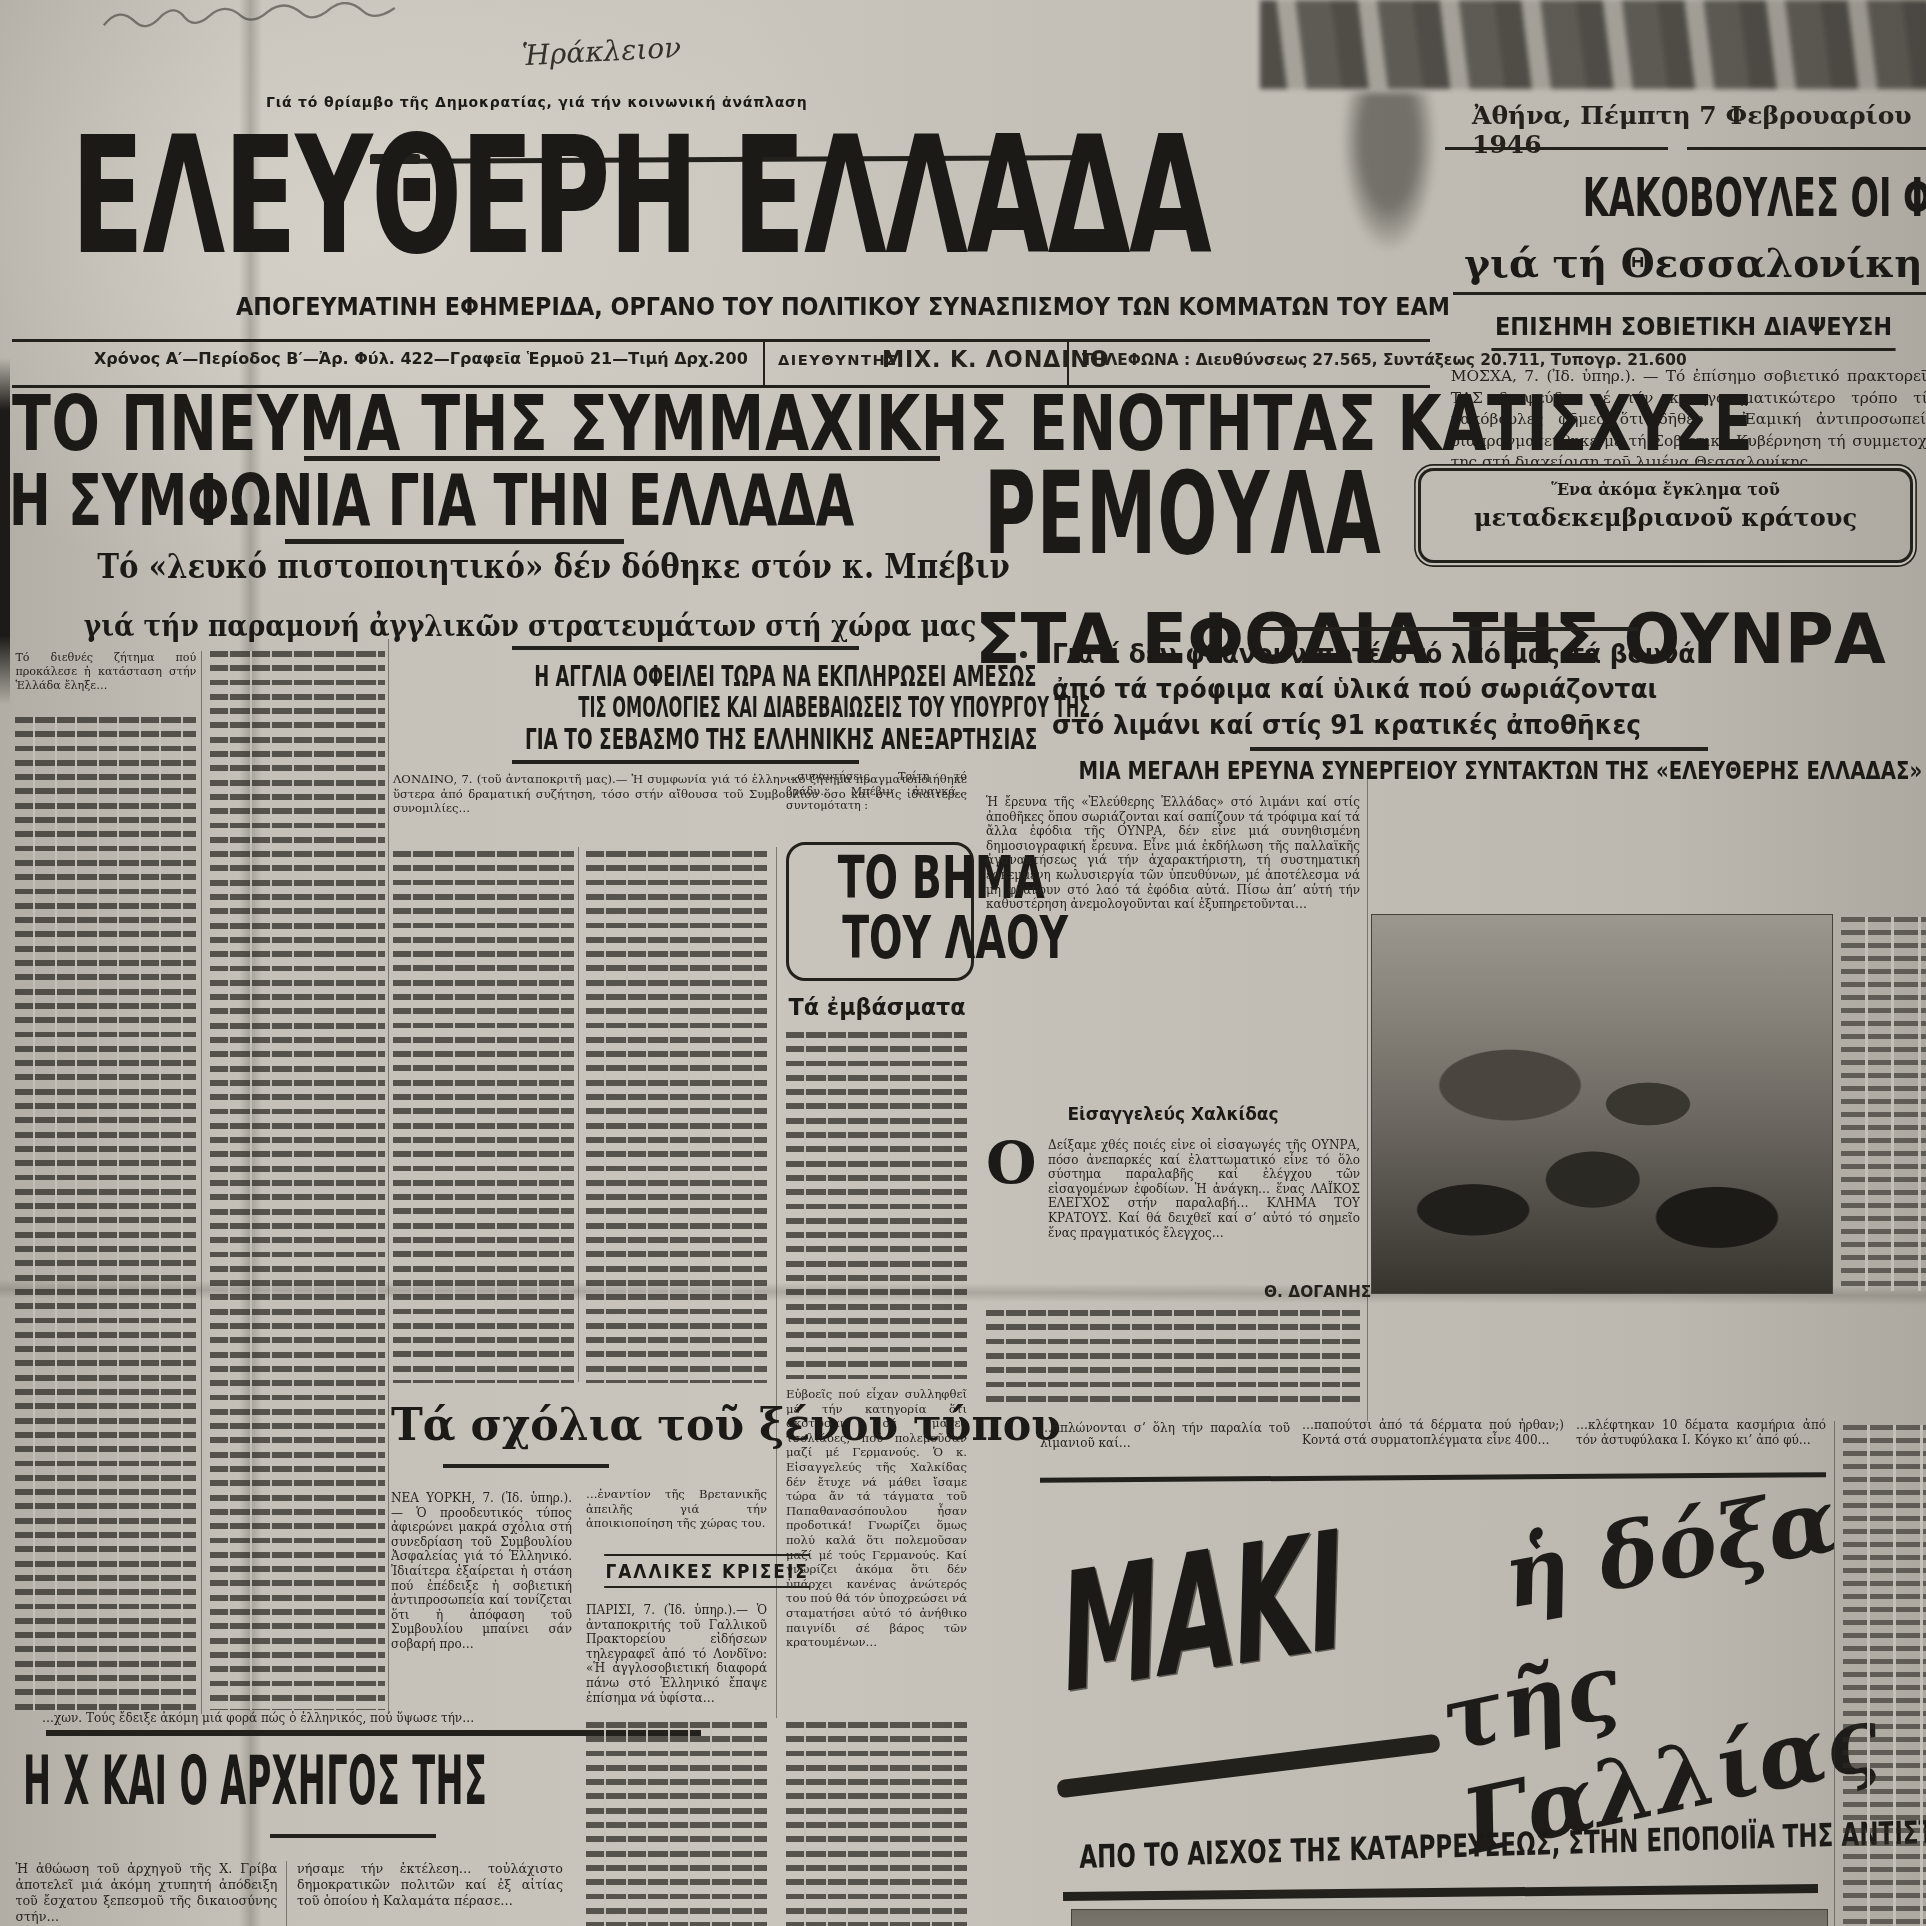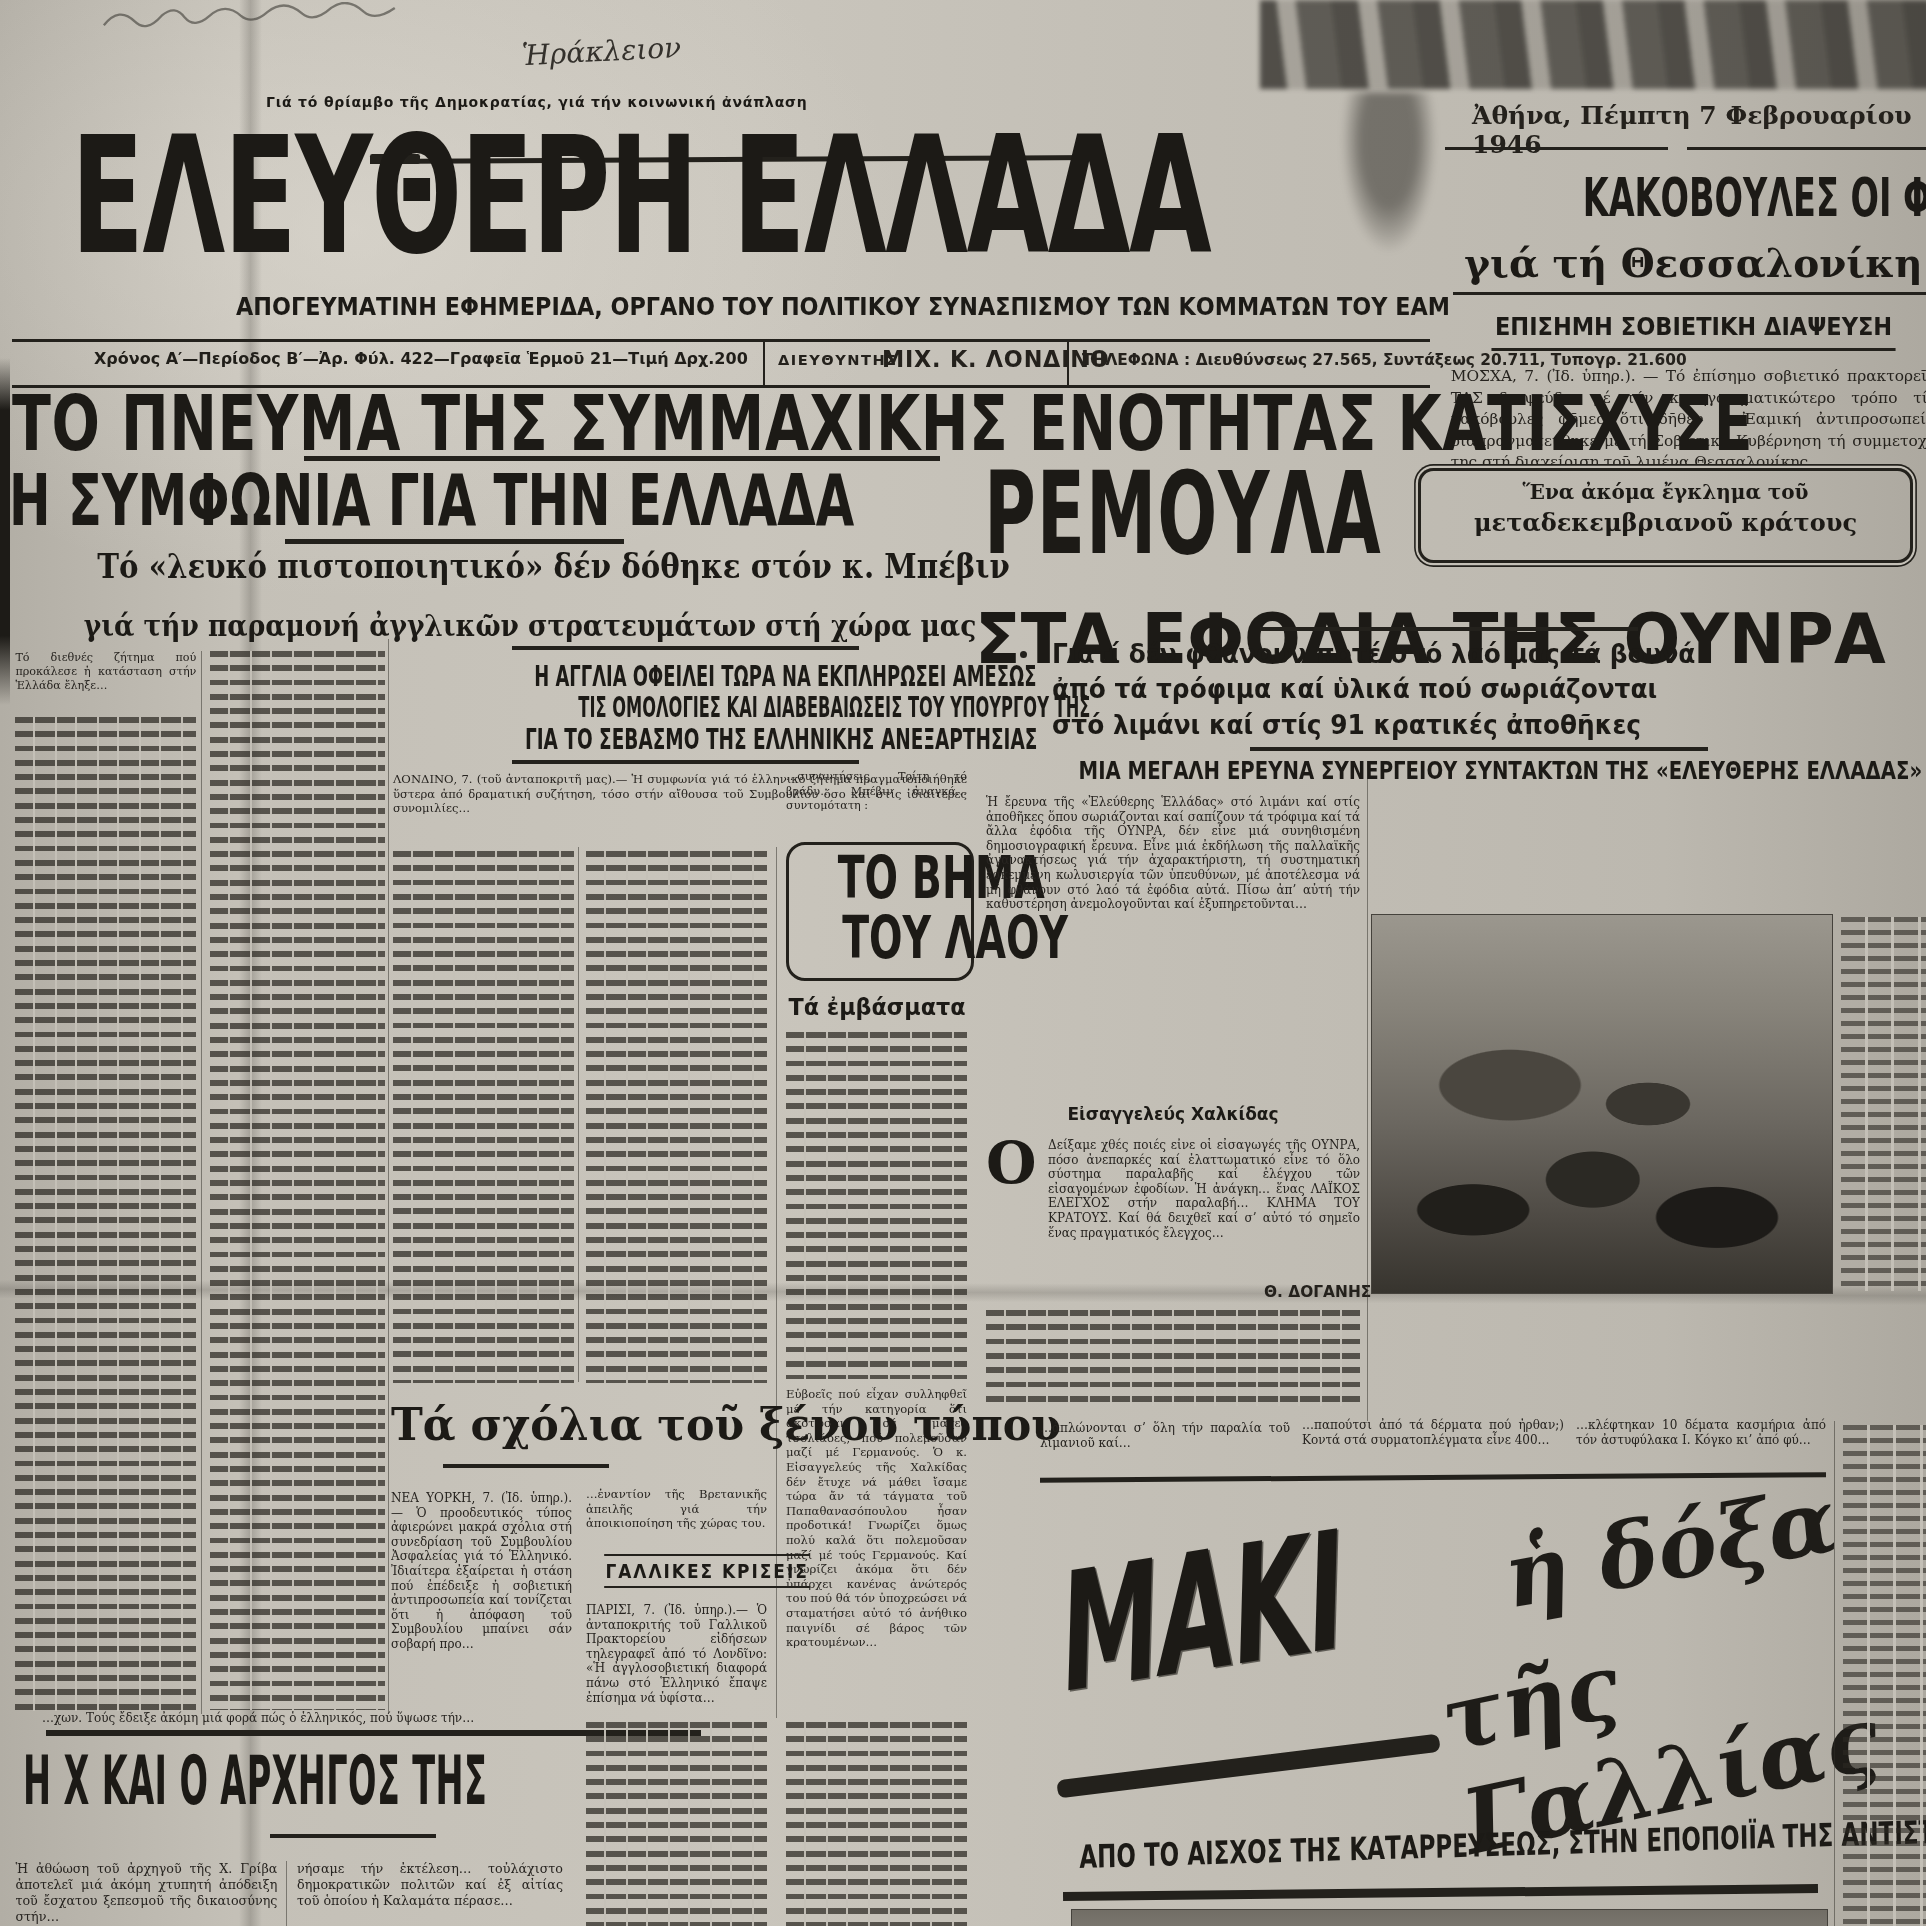--- a/index.html
+++ b/index.html
@@ -140,21 +140,21 @@
   <div class="abs bt" style="left:586px;top:1487px;width:181px;font-size:11.6px;">…ἐναντίον τῆς Βρετανικῆς ἀπειλῆς γιά τήν ἀποικιοποίηση τῆς χώρας του.</div>
   <div class="abs ctr" style="left:586px;top:1554px;width:181px;">
     <span class="cx san b ink" style="font-size:20px;letter-spacing:2.3px;transform:scaleX(.85);border-bottom:2.7px solid #23211c;border-top:2.7px solid #23211c;padding:3.1px 1.5px;">ΓΑΛΛΙΚΕΣ ΚΡΙΣΕΙΣ</span>
   </div>
   <div class="abs bt" style="left:586px;top:1603px;width:181px;height:112px;overflow:hidden;">ΠΑΡΙΣΙ, 7. (Ἰδ. ὑπηρ.).— Ὁ ἀνταποκριτής τοῦ Γαλλικοῦ Πρακτορείου εἰδήσεων τηλεγραφεῖ ἀπό τό Λονδῖνο: «Ἡ ἀγγλοσοβιετική διαφορά πάνω στό Ἑλληνικό ἔπαψε ἐπίσημα νά ὑφίστα…</div>
 
   <div class="abs" style="left:984px;top:464px;">
     <span class="cl san b ink" style="font-size:114px;line-height:100px;transform:scaleX(.62);letter-spacing:1.5px;">ΡΕΜΟΥΛΑ</span>
   </div>
   <div class="abs" style="left:1418px;top:468px;width:489px;height:89px;border:3.1px solid #23211c;border-radius:15.4px;box-shadow:0 0 0 2.3px #c4c0b7,0 0 0 3.9px #23211c;">
-    <div class="ctr ser b ink" style="font-size:20px;margin-top:9.2px;">Ἕνα ἀκόμα ἔγκλημα τοῦ</div>
+    <div class="ctr ser b ink" style="font-size:16px;margin-top:9.2px;">Ἕνα ἀκόμα ἔγκλημα τοῦ</div>
     <div class="ctr ser b ink" style="font-size:24px;margin-top:3.9px;">μεταδεκεμβριανοῦ κράτους</div>
   </div>
   <div class="abs" style="left:975px;top:563px;margin-top:44px;">
     <span class="cl san b ink" style="font-size:69px;line-height:65px;transform:scaleX(.97);">ΣΤΑ ΕΦΟΔΙΑ ΤΗΣ ΟΥΝΡΑ</span>
   </div>
   <div class="abs rule" style="left:1260px;top:627px;width:378px;height:4.2px;"></div>
   <div class="abs rule" style="left:1020px;top:651px;width:7px;height:7px;border-radius:50%;"></div>
   <div class="abs" style="left:1052px;top:638px;"><span class="cl san b ink" style="font-size:27px;transform:scaleX(.92);">Γιατί δέν φθάνουν ποτέ στό λαό μας τά βουνά</span></div>
   <div class="abs" style="left:1052px;top:673px;"><span class="cl san b ink" style="font-size:27px;transform:scaleX(.92);">ἀπό τά τρόφιμα καί ὑλικά πού σωριάζονται</span></div>
   <div class="abs" style="left:1052px;top:709px;"><span class="cl san b ink" style="font-size:27px;transform:scaleX(.92);">στό λιμάνι καί στίς 91 κρατικές ἀποθῆκες</span></div>

